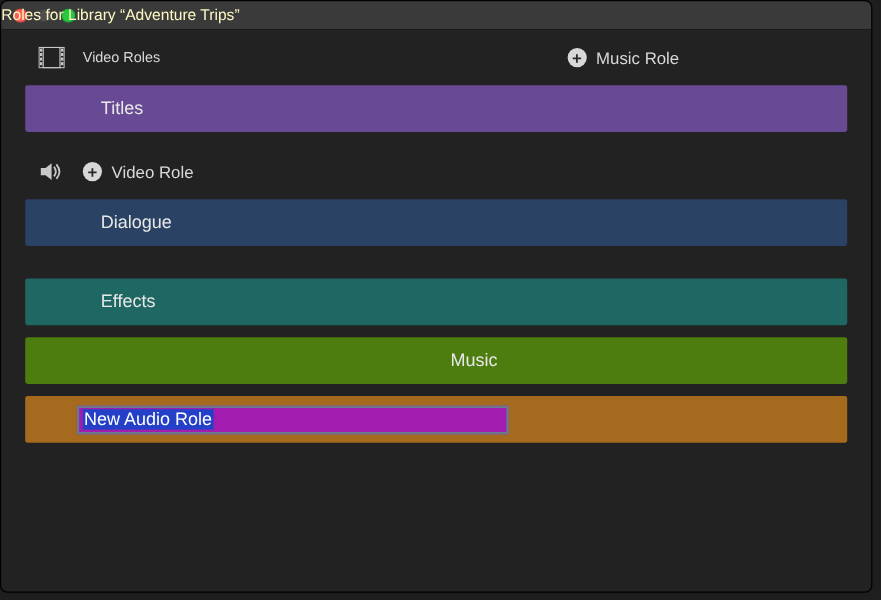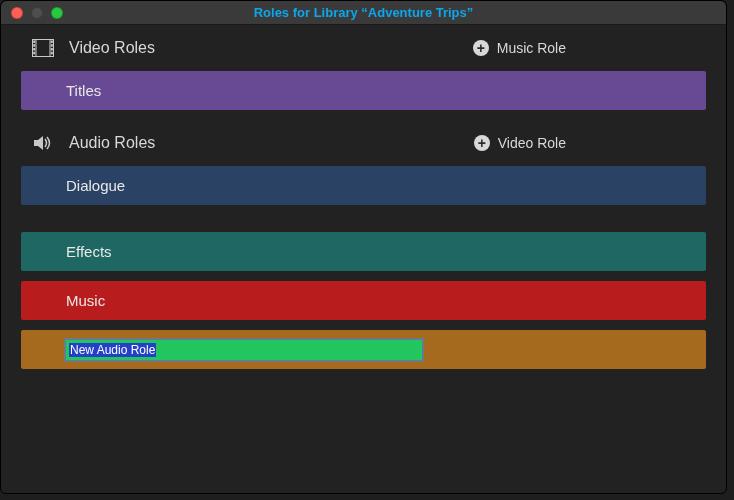--- a/index.html
+++ b/index.html
@@ -42,24 +42,23 @@
       height: 12px;
       border-radius: 50%;
     }
     .tl-red { background: #ff5f56; border: 0.5px solid rgba(0,0,0,0.2); }
     .tl-yellow { background: #4e4e4e; border: 0.5px solid rgba(0,0,0,0.2); }
     .tl-green { background: #27c93f; border: 0.5px solid rgba(0,0,0,0.2); }
     .window-title {
       position: absolute;
       left: 0;
       right: 0;
-      text-align: center;
-      color: #0ea5e9;
+      color: #fef9c3;
       font-size: 13px;
-      font-weight: 700;
+      font-weight: 400;
       pointer-events: none;
     }
     .content {
       padding: 0;
       background: #222222;
     }
     .section-header {
       display: flex;
       align-items: center;
       height: 46px;
@@ -68,21 +67,21 @@
     .section-icon {
       width: 24px;
       height: 20px;
       margin-right: 14px;
       display: flex;
       align-items: center;
       justify-content: center;
     }
     .section-label {
       color: #d8d8d8;
-      font-size: 16px;
+      font-size: 12px;
       flex: 1;
     }
     .add-button {
       display: flex;
       align-items: center;
       color: #d8d8d8;
       font-size: 14px;
       cursor: pointer;
       padding-right: 140px;
     }
@@ -98,41 +97,41 @@
       color: #2a2a2a;
       font-size: 14px;
       font-weight: bold;
       line-height: 1;
     }
     .role-row {
       height: 39px;
       margin: 0 20px 10px 20px;
       display: flex;
       align-items: center;
-      padding-left: 45px;
+      padding-left: 63px;
       border-radius: 2px;
     }
     .role-label {
       color: #e8e8e8;
       font-size: 15px;
     }
     .role-purple { background: #684993; }
     .role-navy { background: #2a4263; }
     .role-teal { background: #1e6763; margin-top: 27px; }
-    .role-green { background: #b91c1c; }
+    .role-green { background: #4d7c0f; justify-content: center; }
     .role-brown { background: #a56a1e; }
     .editing-row {
       padding-left: 43px;
     }
     .edit-field {
-      background: #22c55e;
+      background: #a21caf;
       border: 2px solid #6a7a8a;
       padding: 1px 3px;
       color: #ffffff;
-      font-size: 12px;
+      font-size: 15px;
       width: 360px;
       height: 24px;
       display: flex;
       align-items: center;
     }
     .selected-text {
       background: #2540c8;
       color: #fff;
       padding: 0 1px;
     }
@@ -188,21 +187,20 @@
 
 
     <div class="section-header">
       <span class="section-icon">
         <svg class="audio-icon" viewBox="0 0 20 16" fill="#c8c8c8">
           <path d="M1 5 L5 5 L10 1 L10 15 L5 11 L1 11 Z"></path>
           <path d="M12 4 Q15 8 12 12" stroke="#c8c8c8" stroke-width="1.5" fill="none"></path>
           <path d="M14 2 Q19 8 14 14" stroke="#c8c8c8" stroke-width="1.5" fill="none"></path>
         </svg>
       </span>
-      <span class="section-label">Audio Roles</span>
       <div class="add-button">
         <span class="plus-icon">+</span>
         <span>Video Role</span>
       </div>
     </div>
 
     <div class="role-row role-navy">
       <span class="role-label">Dialogue</span>
     </div>
 

